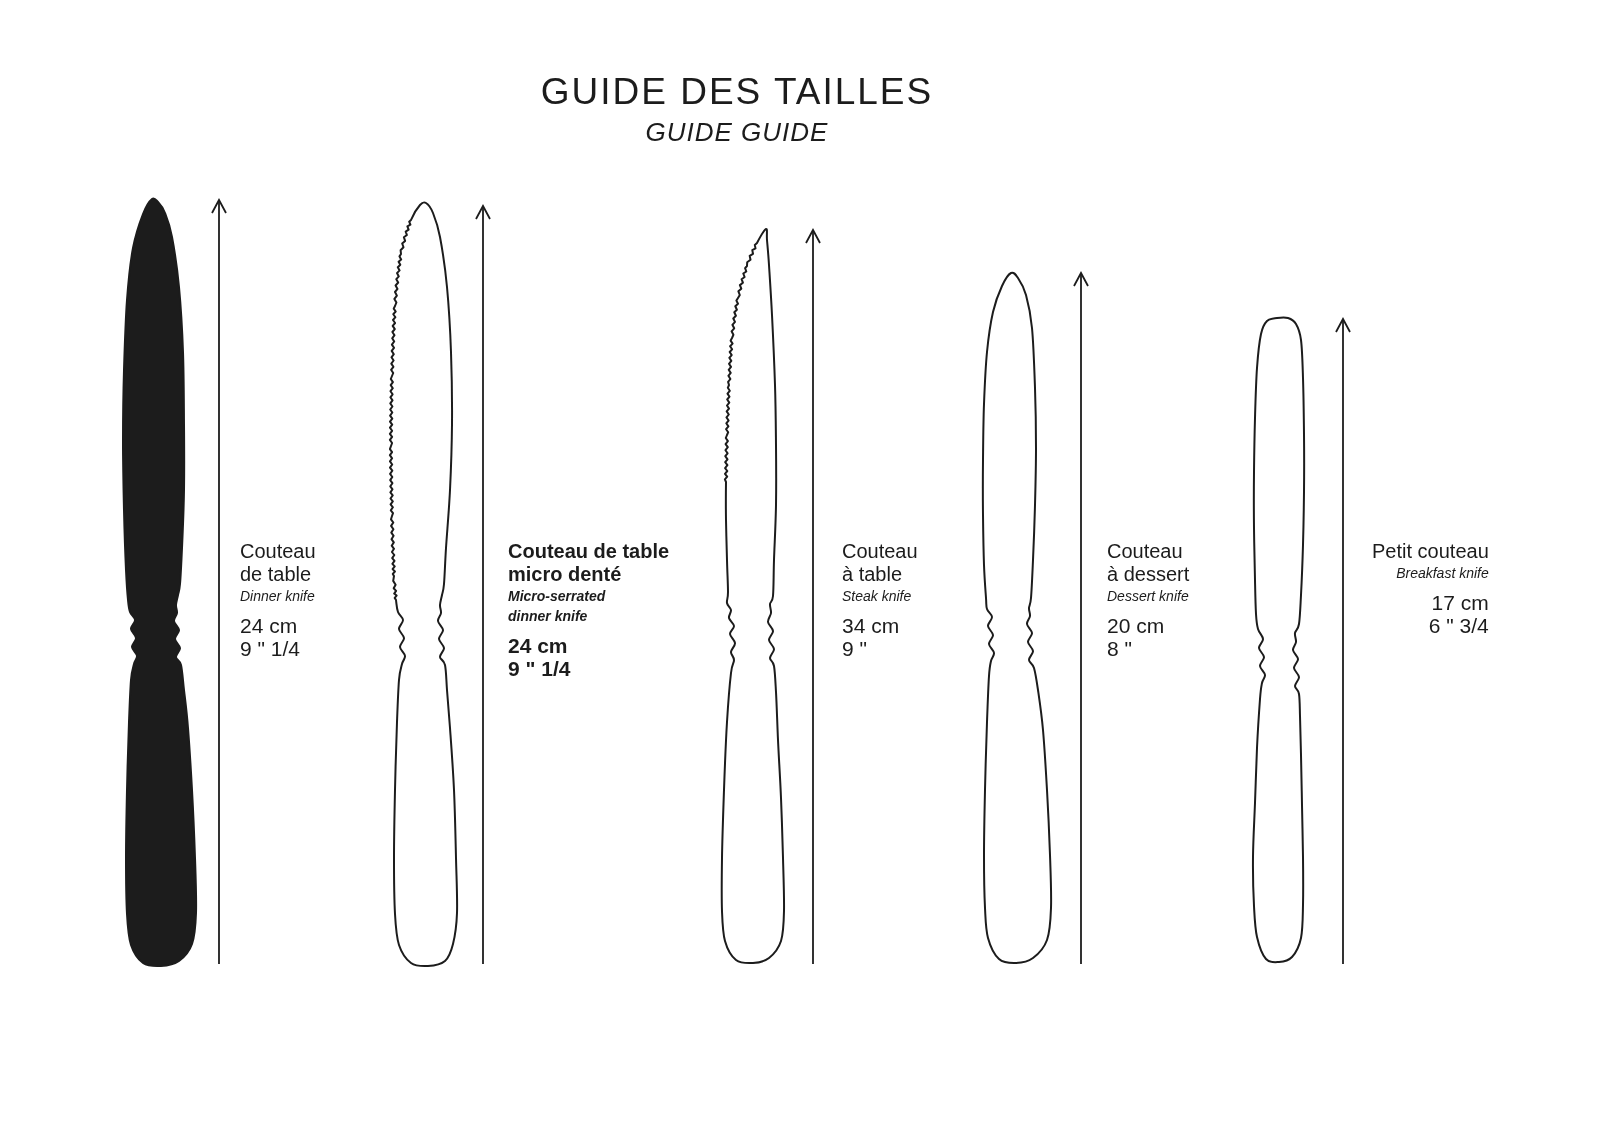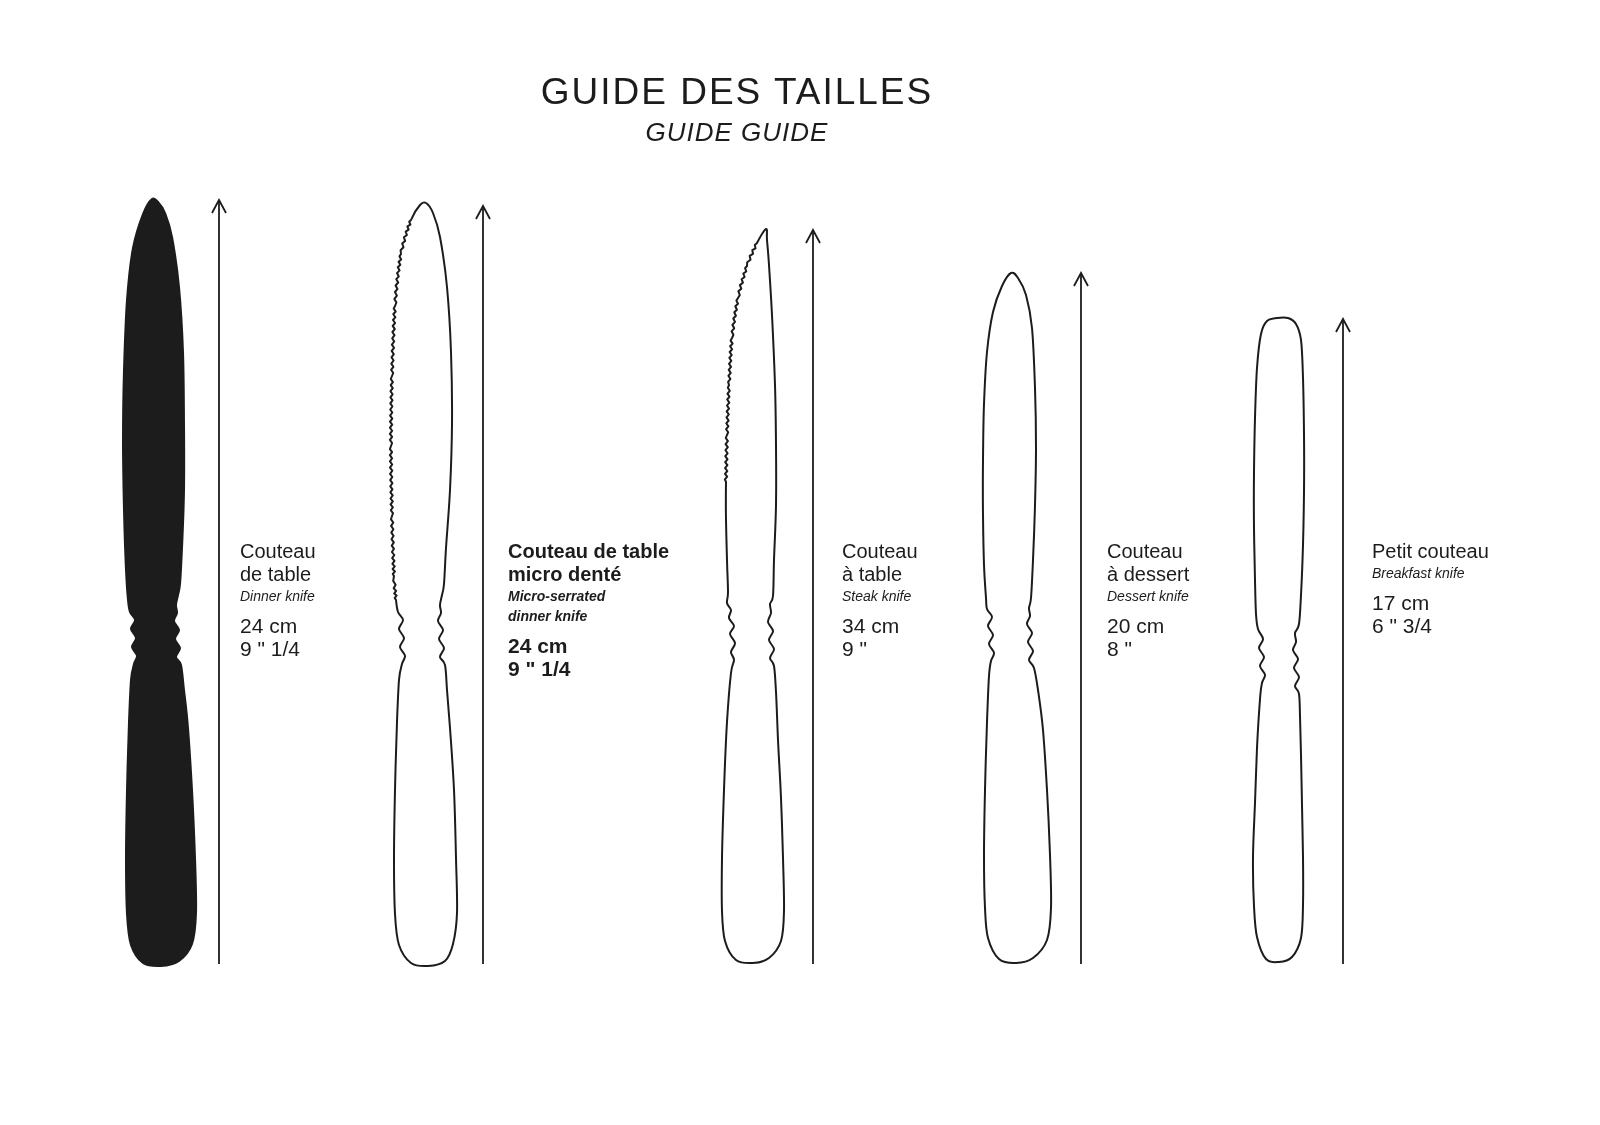--- a/index.html
+++ b/index.html
@@ -89,21 +89,21 @@
       </div>
       <div class="knife-label" style="left: 1107px; top: 540px;">
         <div class="fr-line">Couteau</div>
         <div class="fr-line">à dessert</div>
         <div class="en-line">Dessert knife</div>
         <div class="sizes">
           <div class="size-line">20 cm</div>
           <div class="size-line">8 "</div>
         </div>
       </div>
-      <div class="knife-label" style="left: 1372px; top: 540px;">
+      <div class="knife-label" style="left: 1372px; top: 540px; text-align: right;">
         <div class="fr-line">Petit couteau</div>
         <div class="en-line">Breakfast knife</div>
         <div class="sizes">
           <div class="size-line">17 cm</div>
           <div class="size-line">6 " 3/4</div>
         </div>
       </div>
     </div>
 </div>
 

